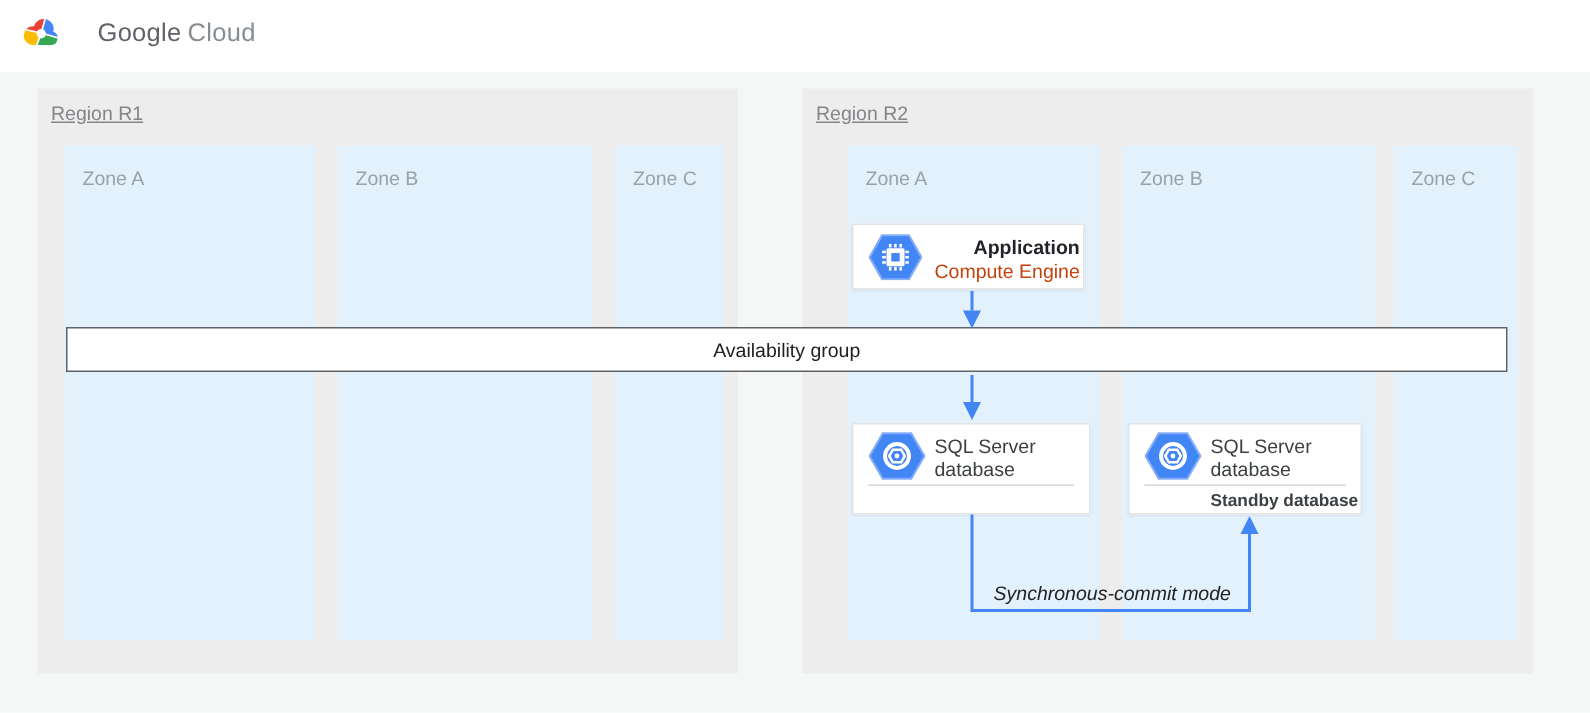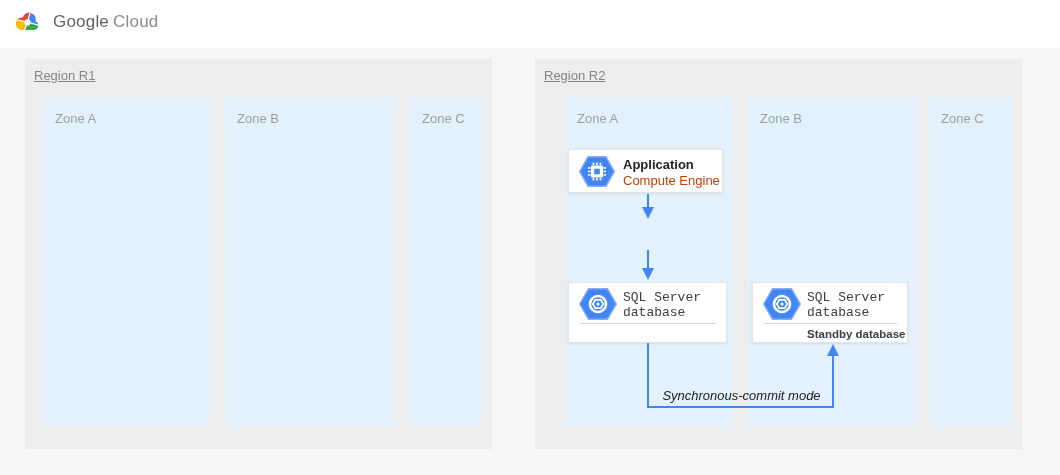--- a/index.html
+++ b/index.html
@@ -5,40 +5,40 @@
   html,body{margin:0;padding:0;}
   body{
     width:1060px;height:475px;position:relative;overflow:hidden;
     background:#ffffff;
     font-family:"Liberation Sans","DejaVu Sans",sans-serif;
     -webkit-font-smoothing:antialiased;
   }
   .stage{position:absolute;inset:0;}
   
   .header{position:absolute;left:0;top:0;width:100%;height:48px;background:#ffffff;}
-  .logo{position:absolute;left:14px;top:11px;display:flex;align-items:center;gap:12px;}
+  .logo{position:absolute;left:14px;top:11px;display:flex;align-items:center;gap:24px;}
   .logo svg{display:block;}
   .logo-text{font-size:17px;letter-spacing:.2px;}
   .logo-brand{color:#5f6368;}
   .logo-product{color:#878c91;margin-left:4px;}
   
   .canvas{position:absolute;left:0;top:48px;width:1060px;height:427px;background:#f5f6f6;}
   .region{position:absolute;background:#ededee;}
   .region-label{position:absolute;left:9px;top:9px;font-size:13px;color:#838689;text-decoration:underline;}
   .zone{position:absolute;top:38px;height:330px;background:#e3f1fc;}
   .zone-label{position:absolute;left:12px;top:14px;font-size:13px;color:#9aa1a7;}
   
   .card{
     position:absolute;background:#ffffff;border:1px solid #e2e4e6;
     box-shadow:0 1px 2px rgba(0,0,0,.08);box-sizing:border-box;
   }
   .card .hex-icon{position:absolute;}
-  .node-title{font-size:13px;font-weight:bold;color:#212328;line-height:16px;}
+  .node-title{font-size:13px;font-weight:bold;color:#212328;line-height:16px;text-align:right;}
   .node-sub{font-size:13px;color:#c2410c;line-height:15px;}
-  .sql-title{font-size:13px;font-weight:normal;color:#3c4043;line-height:15px;width:90px;font-family:Liberation Mono, monospace;}
+  .sql-title{font-size:13px;font-weight:normal;color:#3c4043;line-height:15px;width:90px;}
   .divider{position:absolute;left:10px;right:10px;top:40px;height:1px;background:#d4d6d8;}
   .instance-label{position:absolute;left:54px;top:45px;font-size:11.5px;font-weight:bold;color:#3c4043;}
   .app-text{position:absolute;left:54px;top:7px;}
   .sql-text{position:absolute;left:54px;top:7px;}
   
   .avail-bar{
     position:absolute;left:44px;top:218px;width:961px;height:30px;
     background:#ffffff;border:1.5px solid #5f6368;box-sizing:border-box;
     display:flex;align-items:center;justify-content:center;
     font-size:13px;color:#202124;z-index:6;
@@ -104,20 +104,23 @@
       <div class="zone-label">Zone A</div>
     </div>
     <div class="zone" style="left:213px;width:169px;">
       <div class="zone-label">Zone B</div>
     </div>
     <div class="zone" style="left:394px;width:83px;">
       <div class="zone-label">Zone C</div>
     </div>
   </div>
 
+  <div class="avail-bar">
+    <span>Availability group</span>
+  </div>
 
   <div class="card z7" style="left:568px;top:149px;width:155px;height:44px;">
     <span class="hex-icon" style="left:10px;top:6px;">
       <svg width="36" height="31" viewBox="0 0 36 31">
         <polygon points="9,0.8 27,0.8 35.3,15.5 27,30.2 9,30.2 0.7,15.5" fill="#4285f4" stroke="#85aef7" stroke-width="1.4"></polygon>
         <g fill="#ffffff">
           <rect x="12" y="9.5" width="12" height="12" rx="1"></rect>
           <rect x="13.6" y="6.6" width="1.7" height="2.4"></rect>
             <rect x="17.1" y="6.6" width="1.7" height="2.4"></rect>
             <rect x="20.6" y="6.6" width="1.7" height="2.4"></rect>

